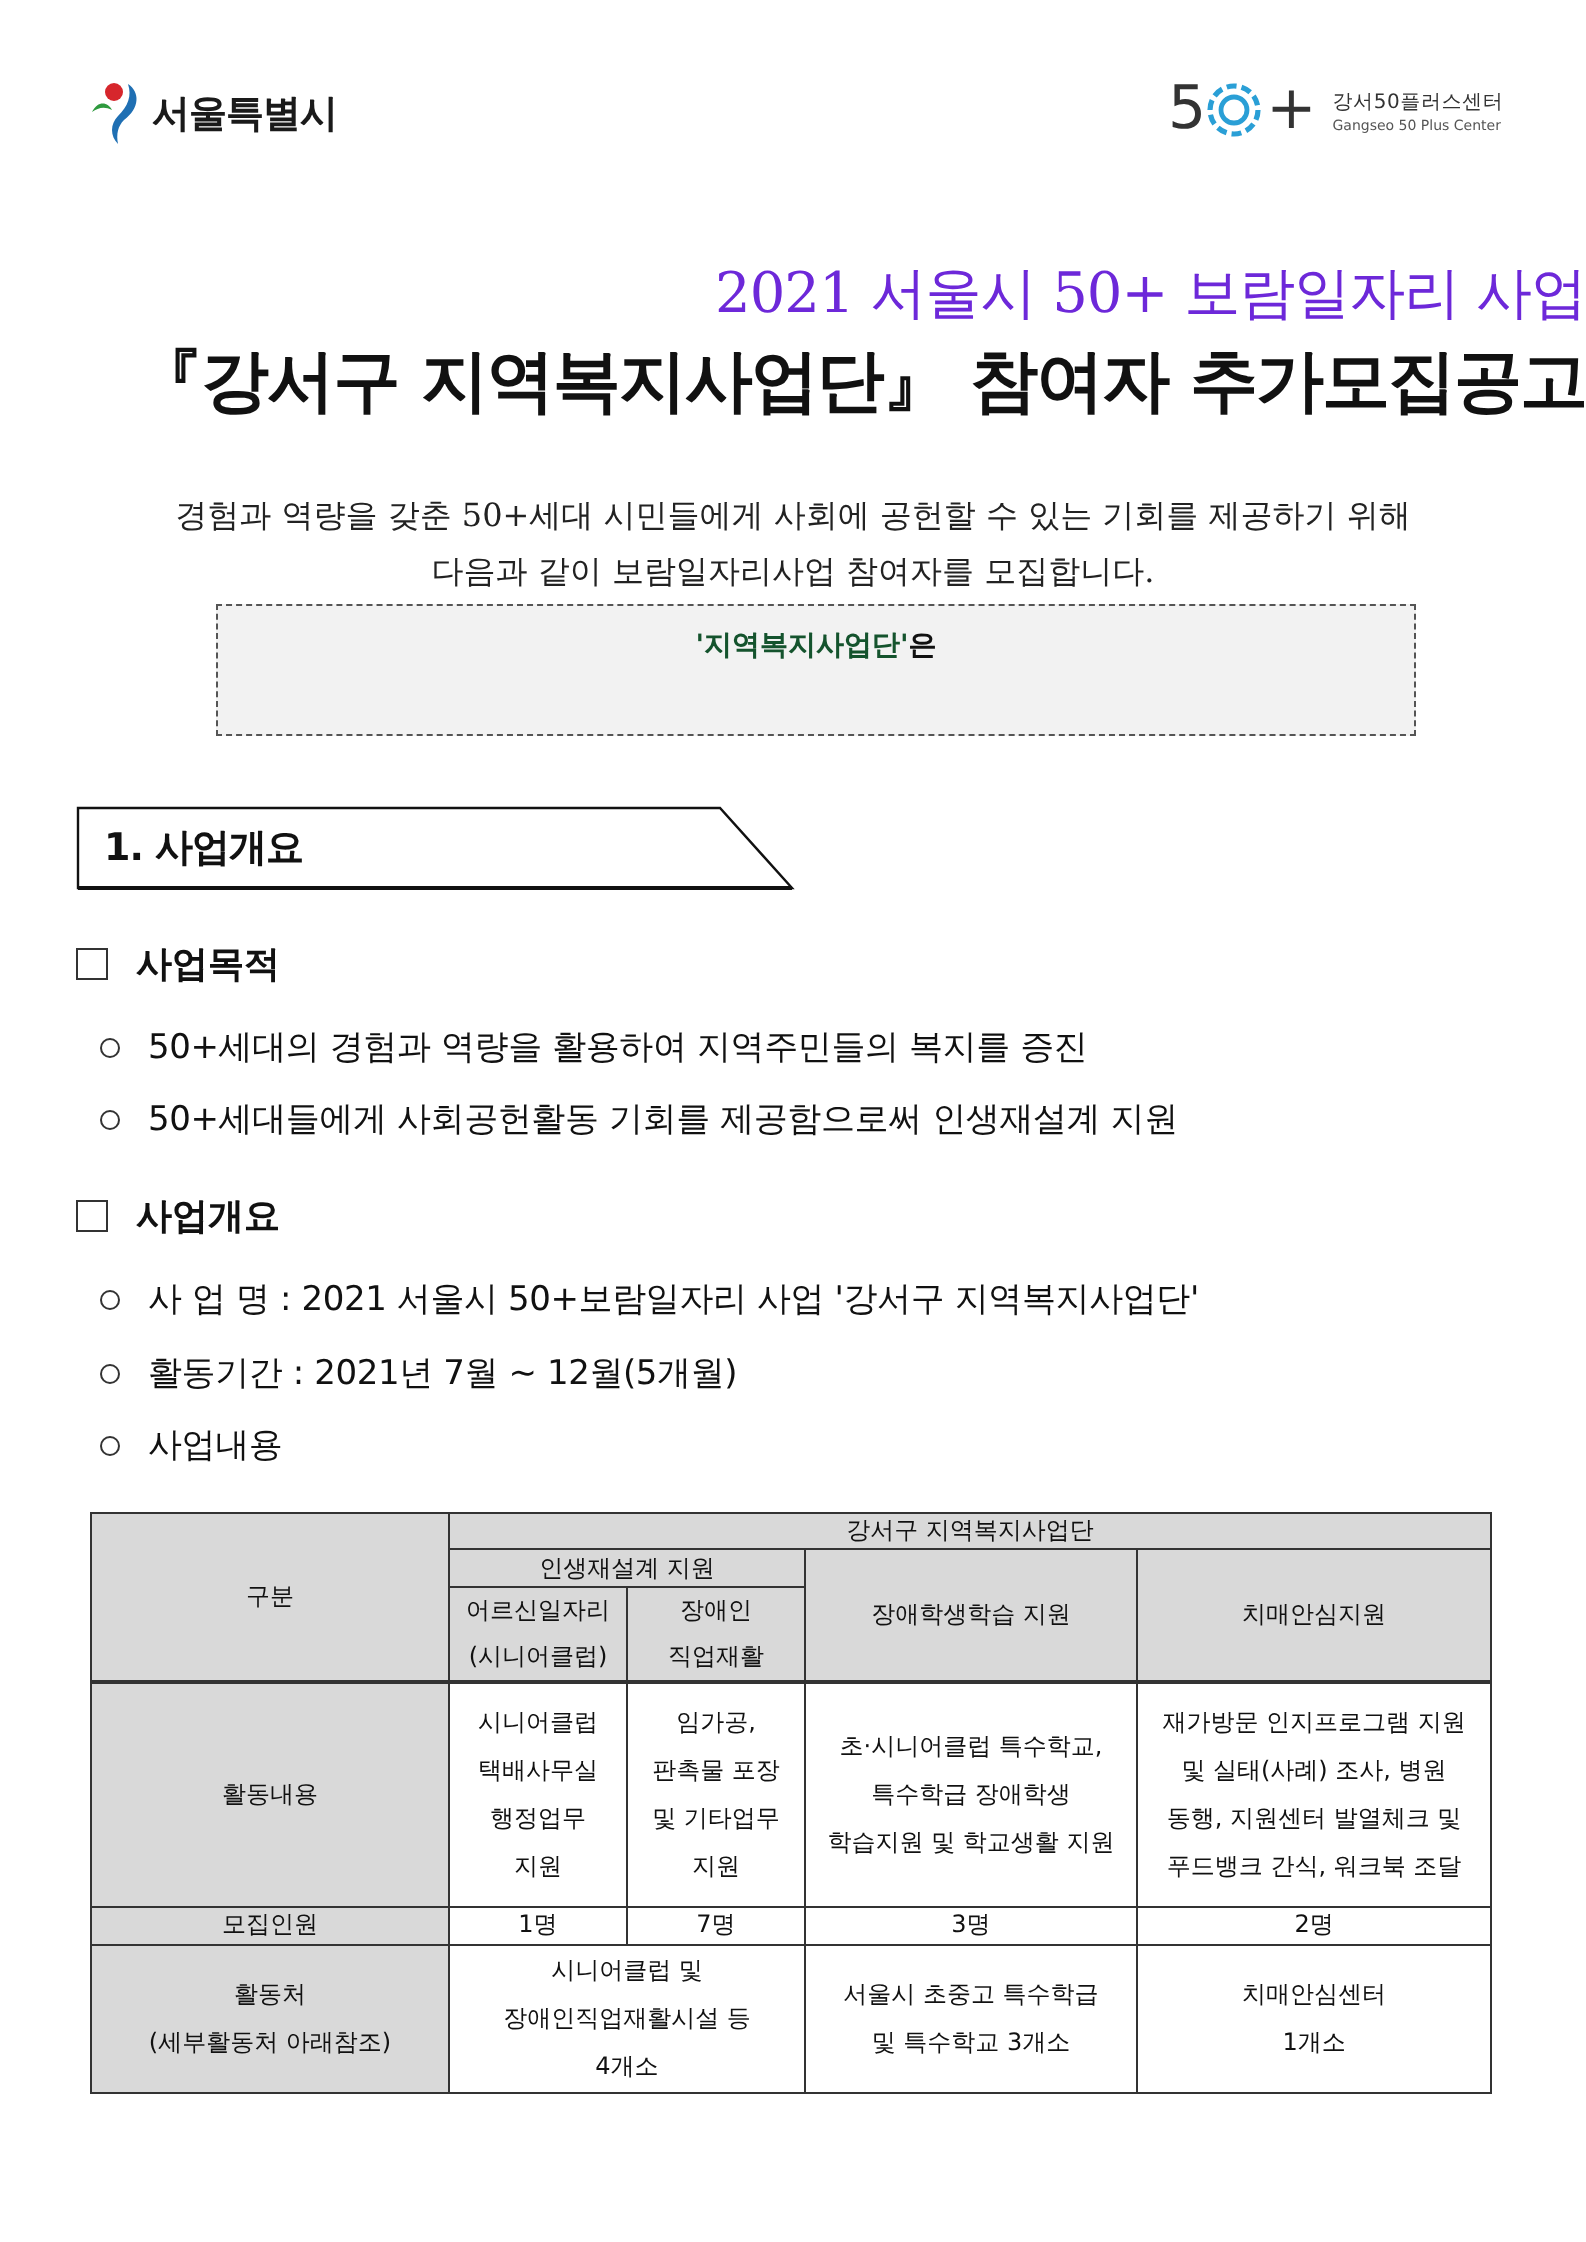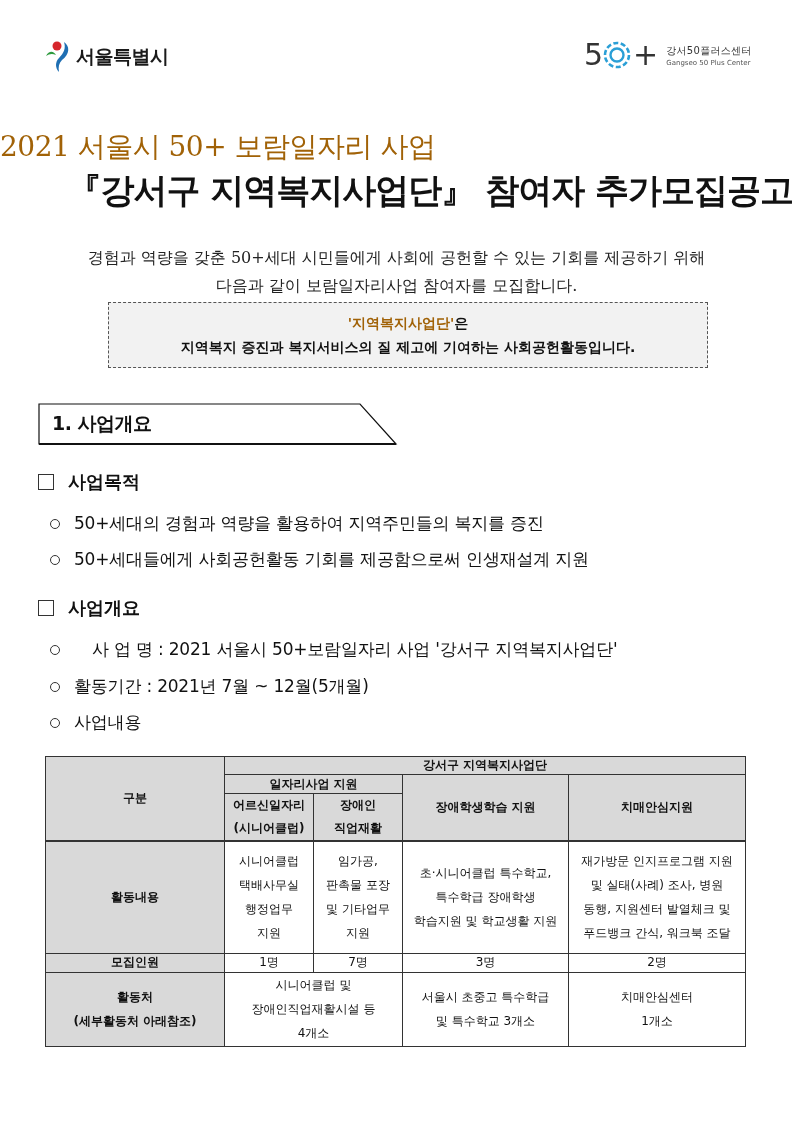--- a/index.html
+++ b/index.html
@@ -16,40 +16,40 @@
 
   .plus-logo { left: 584px; top: 40px; display: flex; align-items: center; }
   .plus-five { font-size: 30px; color: #333; line-height: 1; font-family: "DejaVu Sans", sans-serif; }
   .plus-sign { font-size: 30px; color: #333; line-height: 1; margin-left: 2px; }
   .plus-text { margin-left: 8px; display: flex; flex-direction: column; }
   .plus-text .ko { font-size: 10px; color: #333; letter-spacing: 0.3px; }
   .plus-text .en { font-size: 7px; color: #555; margin-top: 1px; }
 
   
   .title1 {
-    left: 0; width: 793px; top: 128px; text-align: left;
-    font-family: "DejaVu Serif", "Liberation Serif", serif; font-size: 28px; letter-spacing: -0.5px; color: #a16207;
+    left: 0; width: 793px; top: 128px; text-align: right;
+    font-family: "DejaVu Serif", "Liberation Serif", serif; font-size: 28px; letter-spacing: -0.5px; color: #6d28d9;
   }
   .title2 {
     left: 0; width: 793px; top: 168px; text-align: right;
     font-family: "DejaVu Serif", "Liberation Serif", serif; font-size: 34px; font-weight: bold; letter-spacing: -1px; color: #111;
   }
 
   .intro {
     left: 0; width: 793px; top: 244px; text-align: center;
     font-family: "DejaVu Serif", "Liberation Serif", serif; font-size: 16px; line-height: 28px; color: #222;
   }
 
   .callout {
     left: 108px; top: 302px; width: 600px; height: 66px;
     background: #f2f2f2; border: 1px dashed #555;
     text-align: center; font-weight: bold; font-size: 14px; line-height: 24px;
     padding-top: 8px; box-sizing: border-box;
   }
-  .callout .hl { color: #a16207; }
+  .callout .hl { color: #14532d; }
 
   
   .sec-head { left: 38px; top: 403px; width: 360px; height: 53px; }
   .sec-head svg { position: absolute; left: 0; top: 0; }
   .sec-head .txt { position: absolute; left: 14px; top: 8px; font-size: 19px; font-weight: bold; letter-spacing: -0.5px; }
 
   .sq-head { left: 38px; font-size: 18px; font-weight: bold; display: flex; align-items: center; }
   .sq-box { width: 16px; height: 16px; border: 1.5px solid #333; margin-right: 14px; box-sizing: border-box; }
 
   .bullet { left: 50px; font-size: 17px; display: flex; align-items: center; letter-spacing: -0.2px; }
@@ -57,21 +57,21 @@
 
   
   table.main {
     position: absolute; left: 45px; top: 756px; width: 700px;
     border-collapse: collapse; font-size: 12px; table-layout: fixed;
   }
   table.main td {
     border: 1px solid #333; text-align: center; vertical-align: middle; padding: 0 2px;
   }
   table.main .gray { background: #d9d9d9; }
-  table.main .b { font-weight: bold; }
+  table.main .b { font-weight: normal; }
   table.main .thick-b { border-bottom: 2px solid #333; }
   .lh { line-height: 24px; }
   .lh2 { line-height: 23px; }
 </style>
 </head>
 <body>
 
 <div class="abs seoul-logo">
   <div class="seoul-mark">
     <svg width="28" height="34" viewBox="0 0 28 34">
@@ -103,21 +103,20 @@
 
 <div class="abs intro">
   <div>경험과 역량을 갖춘 50+세대 시민들에게 사회에 공헌할 수 있는 기회를 제공하기 위해</div>
   <div>다음과 같이 보람일자리사업 참여자를 모집합니다.</div>
 </div>
 
 <div class="abs callout">
   <div>
     <span class="hl">'지역복지사업단'</span><span>은</span>
   </div>
-  <div>지역복지 증진과 복지서비스의 질 제고에 기여하는 사회공헌활동입니다.</div>
 </div>
 
 <div class="abs sec-head">
   <svg width="360" height="42" viewBox="0 0 360 42">
     <path d="M1 1 L322 1 L358 41 L1 41 Z" fill="#ffffff" stroke="#111" stroke-width="1.2"></path>
     <line x1="1" y1="41" x2="358" y2="41" stroke="#111" stroke-width="2"></line>
   </svg>
   <span class="txt">1. 사업개요</span>
 </div>
 
@@ -131,21 +130,21 @@
 </div>
 <div class="abs bullet" style="top:548px;">
   <span class="circ"></span>
   <span>50+세대들에게 사회공헌활동 기회를 제공함으로써 인생재설계 지원</span>
 </div>
 
 <div class="abs sq-head" style="top:596px;">
   <span class="sq-box"></span>
   <span>사업개요</span>
 </div>
-<div class="abs bullet" style="top:638px;gap:18px;">
+<div class="abs bullet" style="top:638px;">
   <span class="circ"></span>
   <span>사 업 명 : 2021 서울시 50+보람일자리 사업 '강서구 지역복지사업단'</span>
 </div>
 <div class="abs bullet" style="top:675px;">
   <span class="circ"></span>
   <span>활동기간 : 2021년 7월 ~ 12월(5개월)</span>
 </div>
 <div class="abs bullet" style="top:711px;">
   <span class="circ"></span>
   <span>사업내용</span>
@@ -158,21 +157,21 @@
     <col style="width:89px">
     <col style="width:166px">
     <col style="width:177px">
   </colgroup>
   <tbody>
       <tr style="height:17px;">
     <td class="gray b thick-b" rowspan="3">구분</td>
     <td class="gray b" colspan="4">강서구 지역복지사업단</td>
   </tr>
   <tr style="height:19px;">
-    <td class="gray b" colspan="2">일자리사업 지원</td>
+    <td class="gray b" colspan="2">인생재설계 지원</td>
     <td class="gray b thick-b" rowspan="2">장애학생학습 지원</td>
     <td class="gray b thick-b" rowspan="2">치매안심지원</td>
   </tr>
   <tr style="height:41px;">
     <td class="gray b thick-b lh2">
       <div>어르신일자리</div>
       <div>(시니어클럽)</div>
     </td>
     <td class="gray b thick-b lh2">
       <div>장애인</div>

